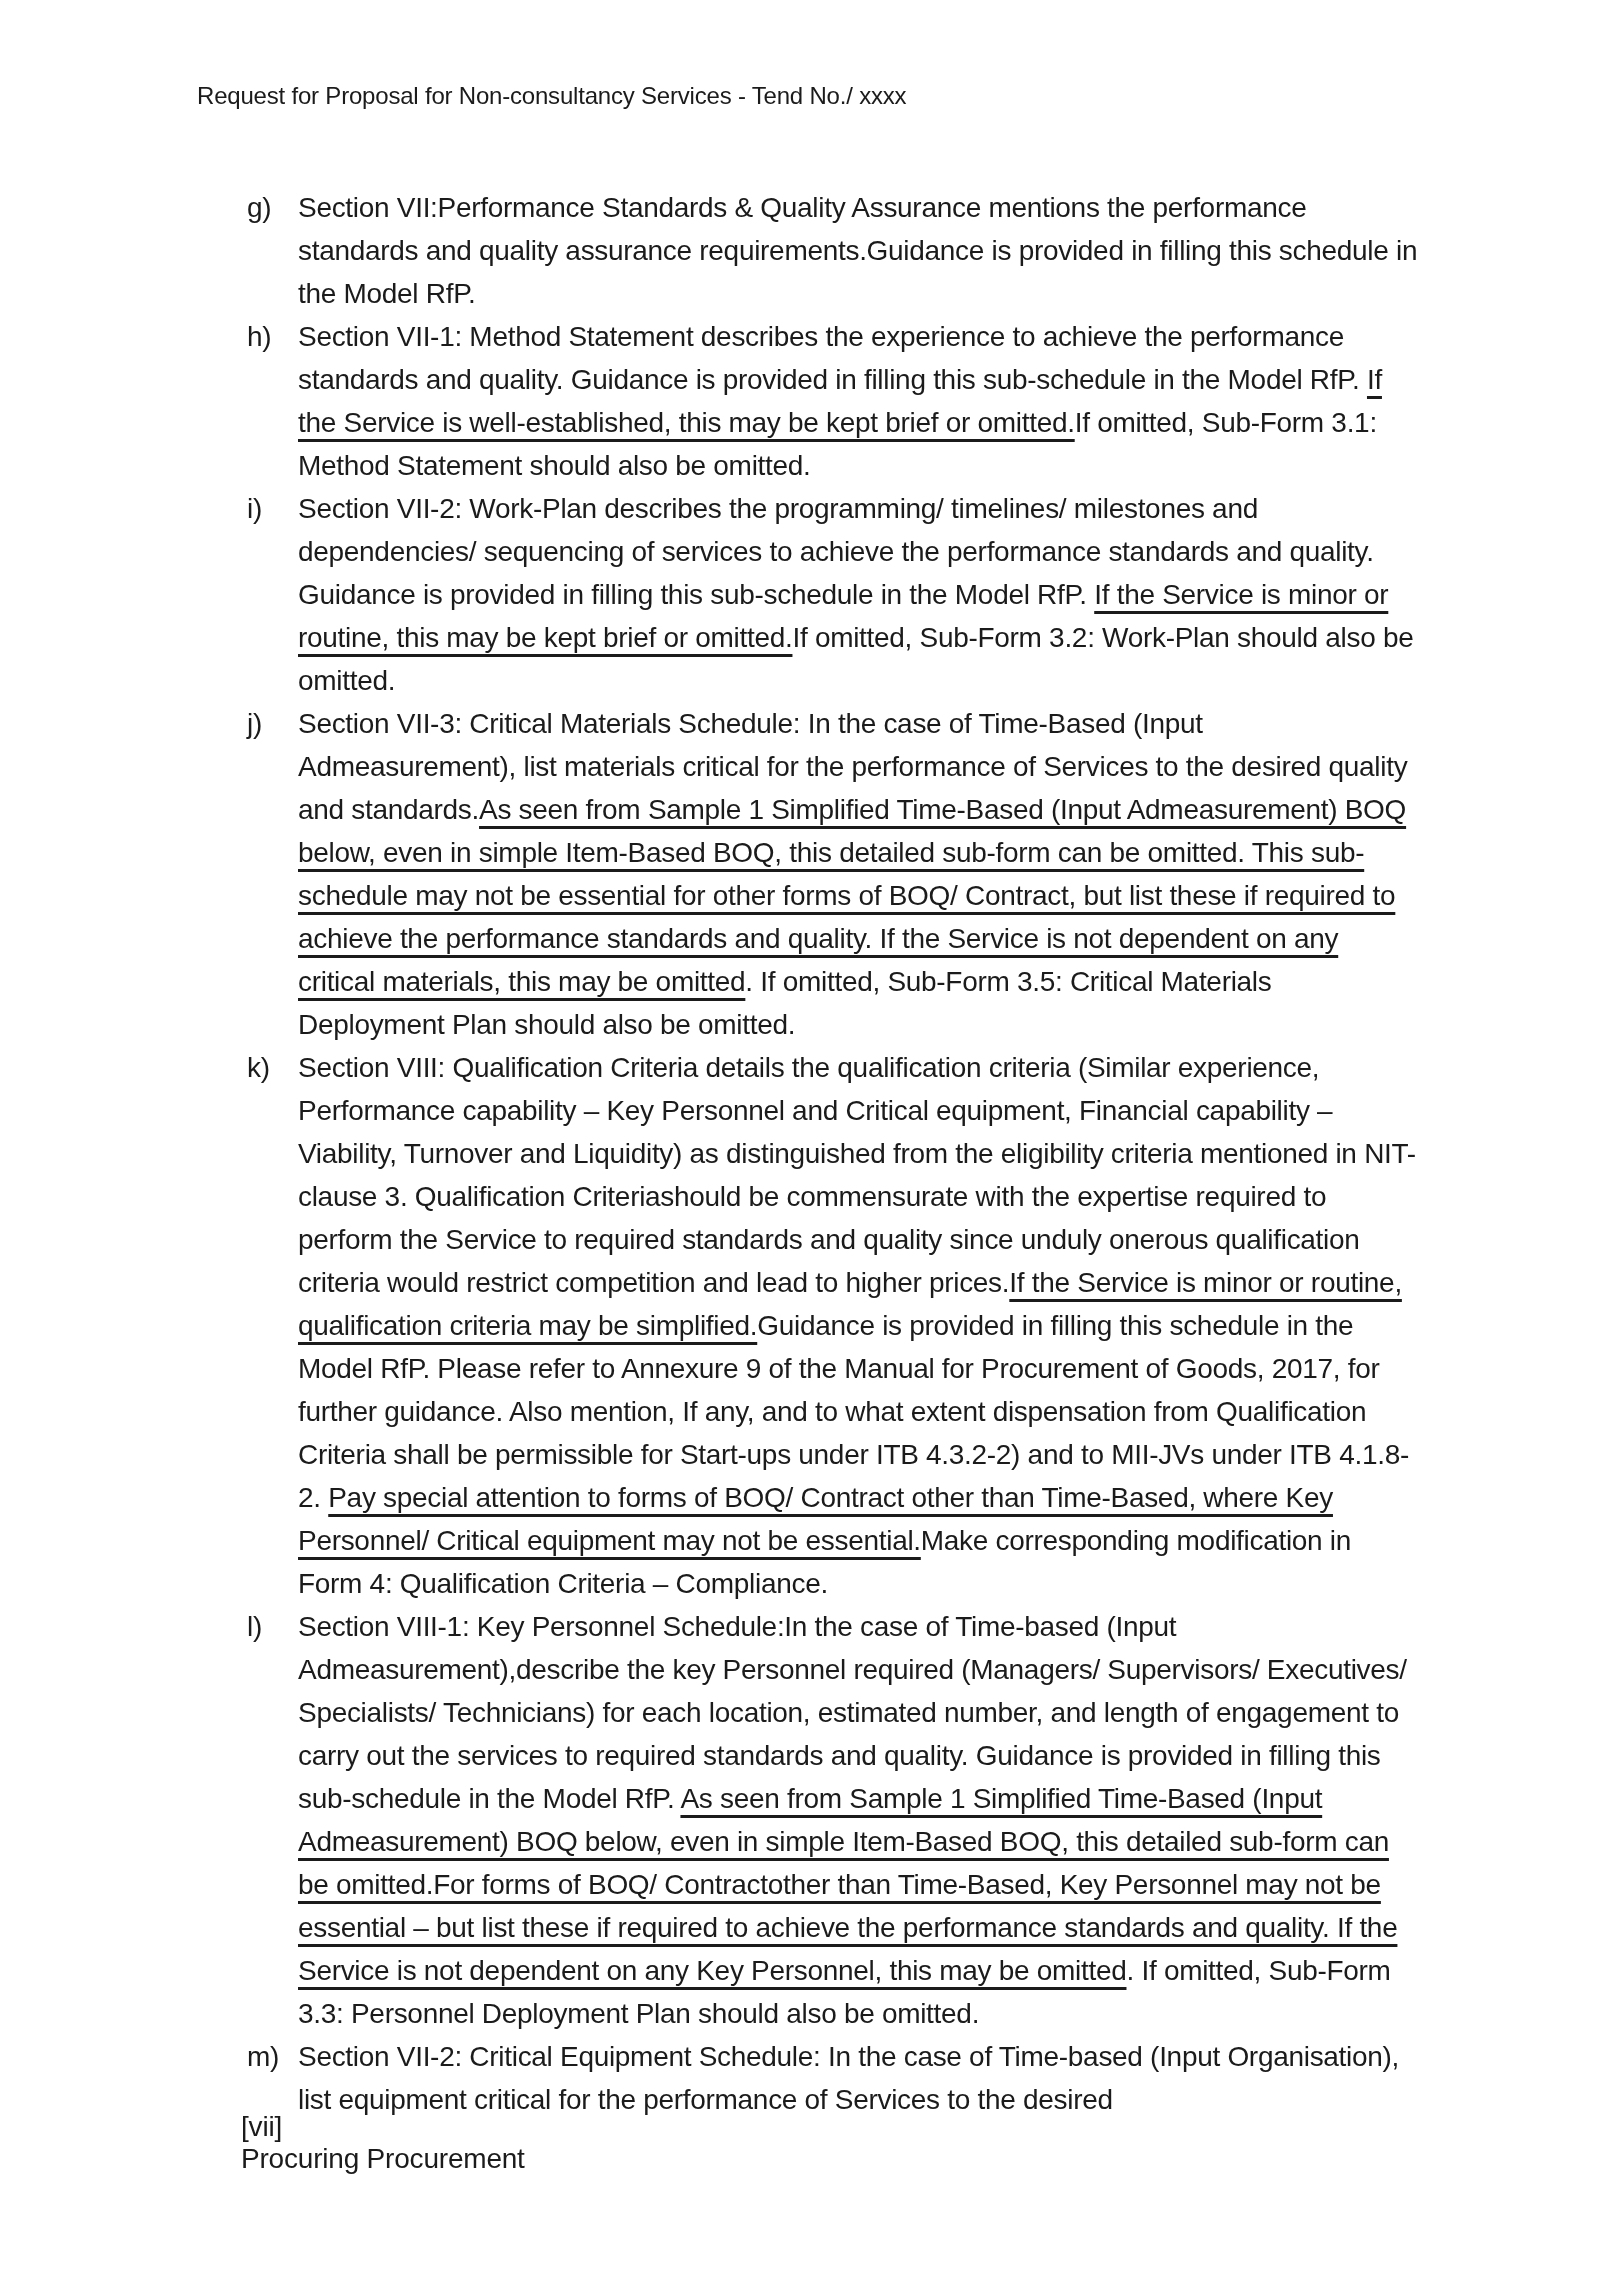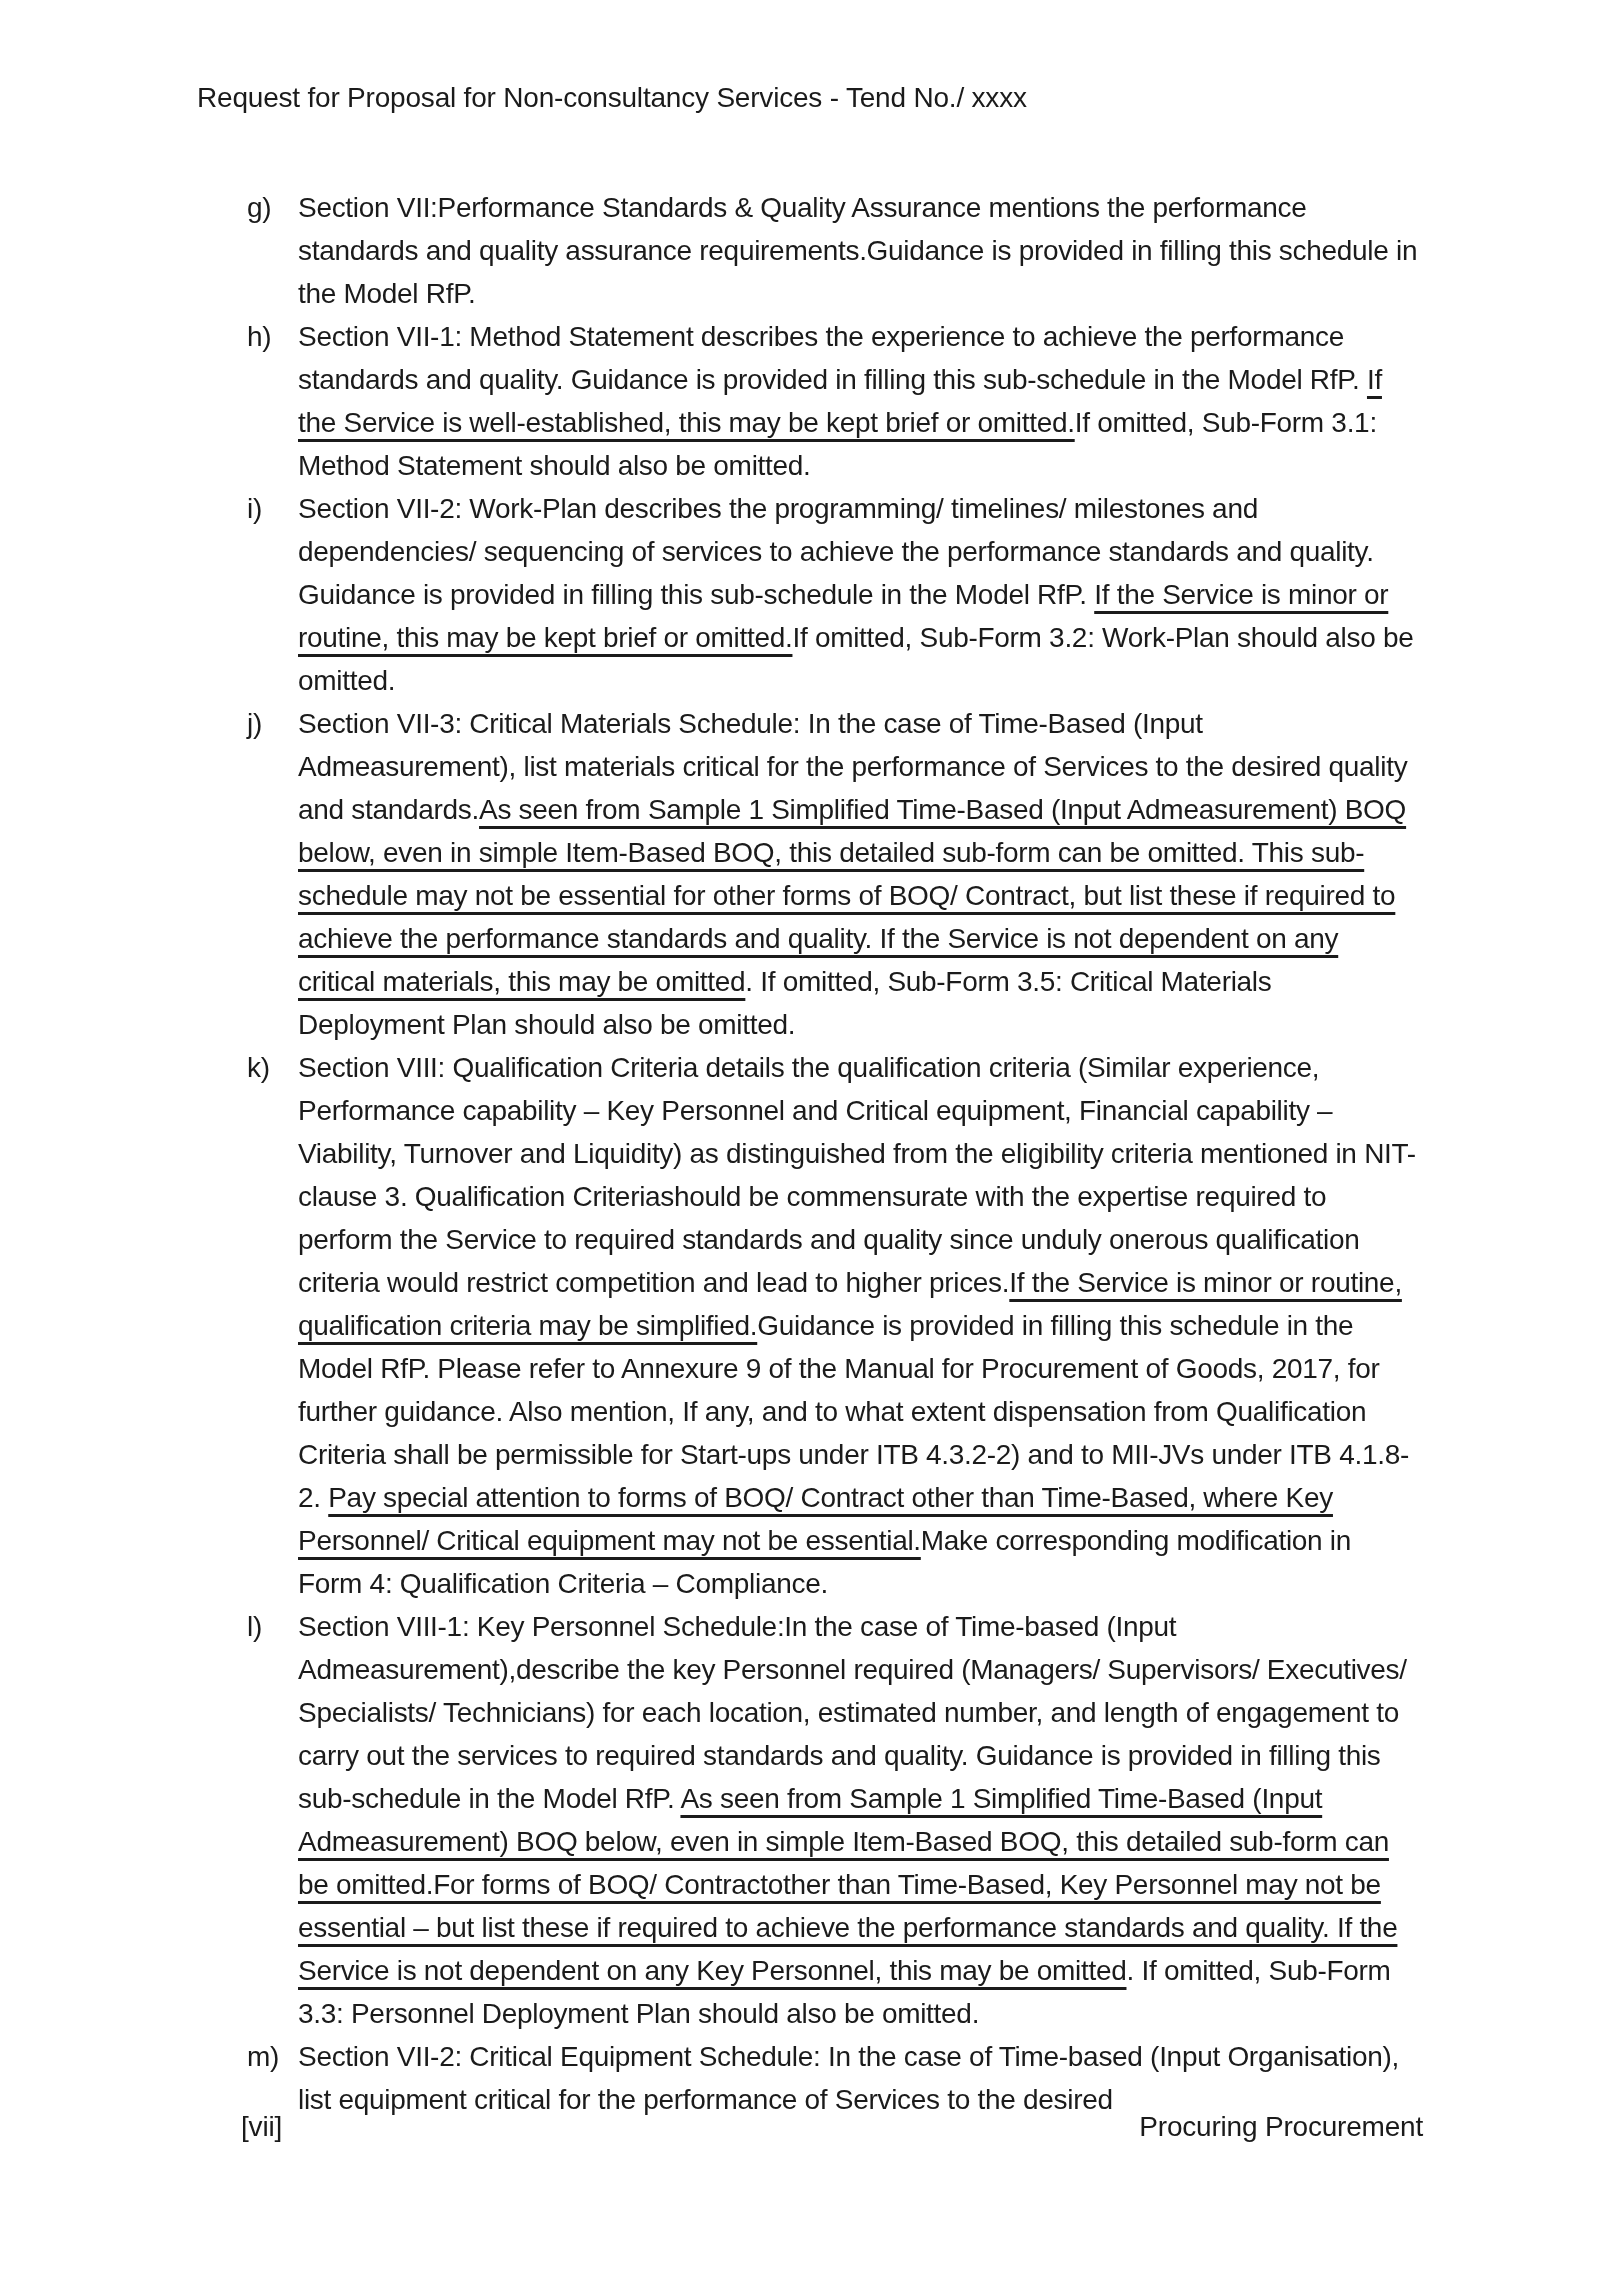--- a/index.html
+++ b/index.html
@@ -12,21 +12,21 @@
     width: 1621px;
     height: 2293px;
     font-family: "Liberation Sans", sans-serif;
     color: #1b1b1b;
     overflow: hidden;
   }
   .page-header {
     position: absolute;
     left: 197px;
     top: 82px;
-    font-size: 28px;
+    font-size: 24px;
     letter-spacing: -0.2px;
     white-space: nowrap;
   }
   .content {
     position: absolute;
     left: 247px;
     top: 186px;
     width: 1174px;
     font-size: 28px;
     line-height: 43px;
@@ -51,20 +51,21 @@
   }
   .page-footer {
     position: absolute;
     left: 241px;
     top: 2111px;
     width: 1182px;
     display: flex;
     justify-content: space-between;
     font-size: 28px;
     letter-spacing: -0.2px;
+    flex-direction: column;
   }
 </style>
 </head>
 <body>
 
 <div class="page-header">Request for Proposal for Non-consultancy Services - Tend No./ xxxx</div>
 
 <div class="content">
     <div class="item">
       <span class="item-label">g)</span>

